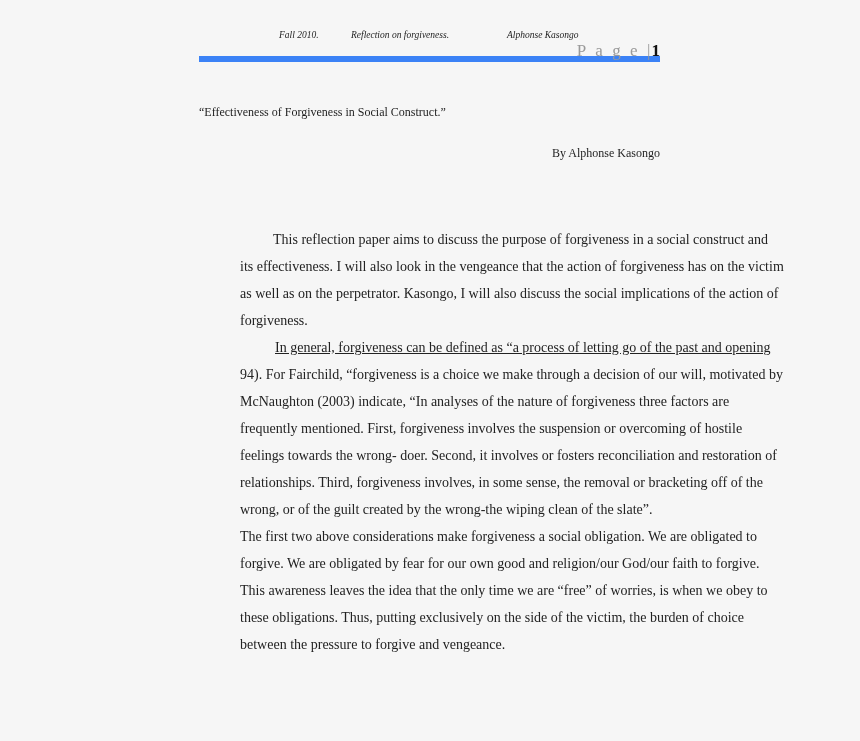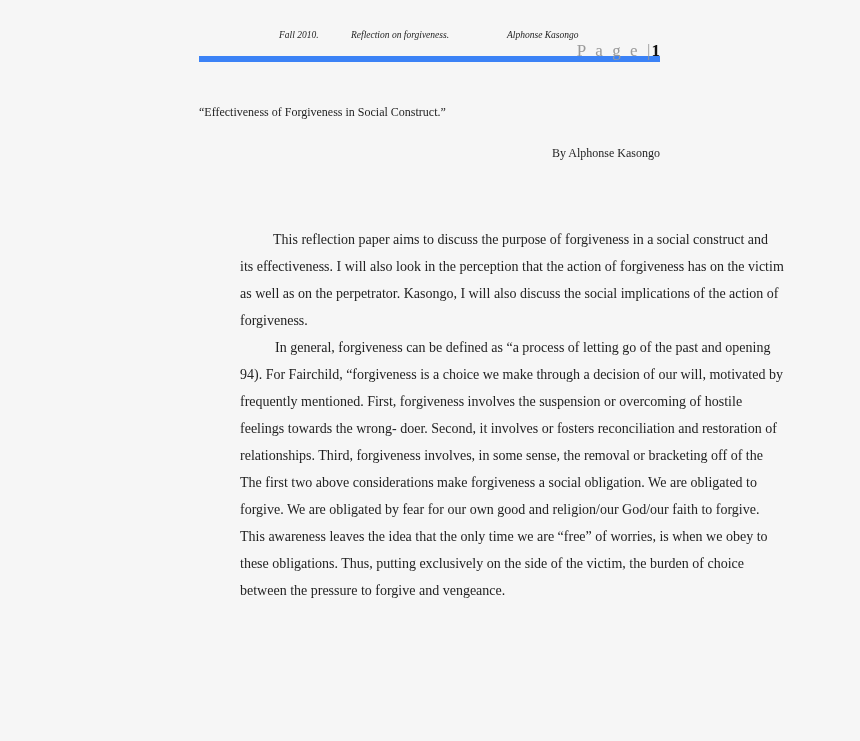--- a/index.html
+++ b/index.html
@@ -87,50 +87,52 @@
     }
     .line {
       display: block;
       white-space: nowrap;
       height: 27px;
       text-align: justify;
       text-align-last: justify;
     }
     .line.last { text-align-last: left; }
     .line.indent { padding-left: 33px; }
-    .line.indent2 { padding-left: 35px; }
+    .line.indent2 { padding-left: 35px; text-decoration: underline; }
   </style>
 </head>
 <body>
 
 <div class="page">
 
   <div class="header">
     <span class="hdr-item hdr-date">Fall 2010.</span>
     <span class="hdr-item hdr-title">Reflection on forgiveness.</span>
     <span class="hdr-item hdr-author">Alphonse Kasongo</span>
     <span class="page-number"><span>P a g e</span> <span class="sep">|</span><span class="num">1</span></span>
   </div>
 
   <div class="doc-title">“Effectiveness of Forgiveness in Social Construct.”</div>
   <div class="byline">By Alphonse Kasongo</div>
 
   <div class="body">
     <p>
       <span class="line indent">This reflection paper aims to discuss the purpose of forgiveness in a social construct and</span>
-      <span class="line">its effectiveness. I will also look in the perception that the action of forgiveness has on the victim</span>
+      <span class="line">its effectiveness. I will also look in the vengeance that the action of forgiveness has on the victim</span>
       <span class="line">as well as on the perpetrator. Kasongo, I will also discuss the social implications of the action of</span>
       <span class="line last">forgiveness.</span>
     </p>
     <p>
       <span class="line indent2">In general, forgiveness can be defined as “a process of letting go of the past and opening</span>
       <span class="line">94). For Fairchild, “forgiveness is a choice we make through a decision of our will, motivated by</span>
+      <span class="line">McNaughton (2003) indicate, “In analyses of the nature of forgiveness three factors are</span>
       <span class="line">frequently mentioned. First, forgiveness involves the suspension or overcoming of hostile</span>
       <span class="line">feelings towards the wrong- doer. Second, it involves or fosters reconciliation and restoration of</span>
       <span class="line">relationships. Third, forgiveness involves, in some sense, the removal or bracketing off of the</span>
+      <span class="line last">wrong, or of the guilt created by the wrong-the wiping clean of the slate”.</span>
     </p>
     <p>
       <span class="line">The first two above considerations make forgiveness a social obligation. We are obligated to</span>
       <span class="line">forgive. We are obligated by fear for our own good and religion/our God/our faith to forgive.</span>
       <span class="line">This awareness leaves the idea that the only time we are “free” of worries, is when we obey to</span>
       <span class="line">these obligations. Thus, putting exclusively on the side of the victim, the burden of choice</span>
       <span class="line last">between the pressure to forgive and vengeance.</span>
     </p>
   </div>
 

